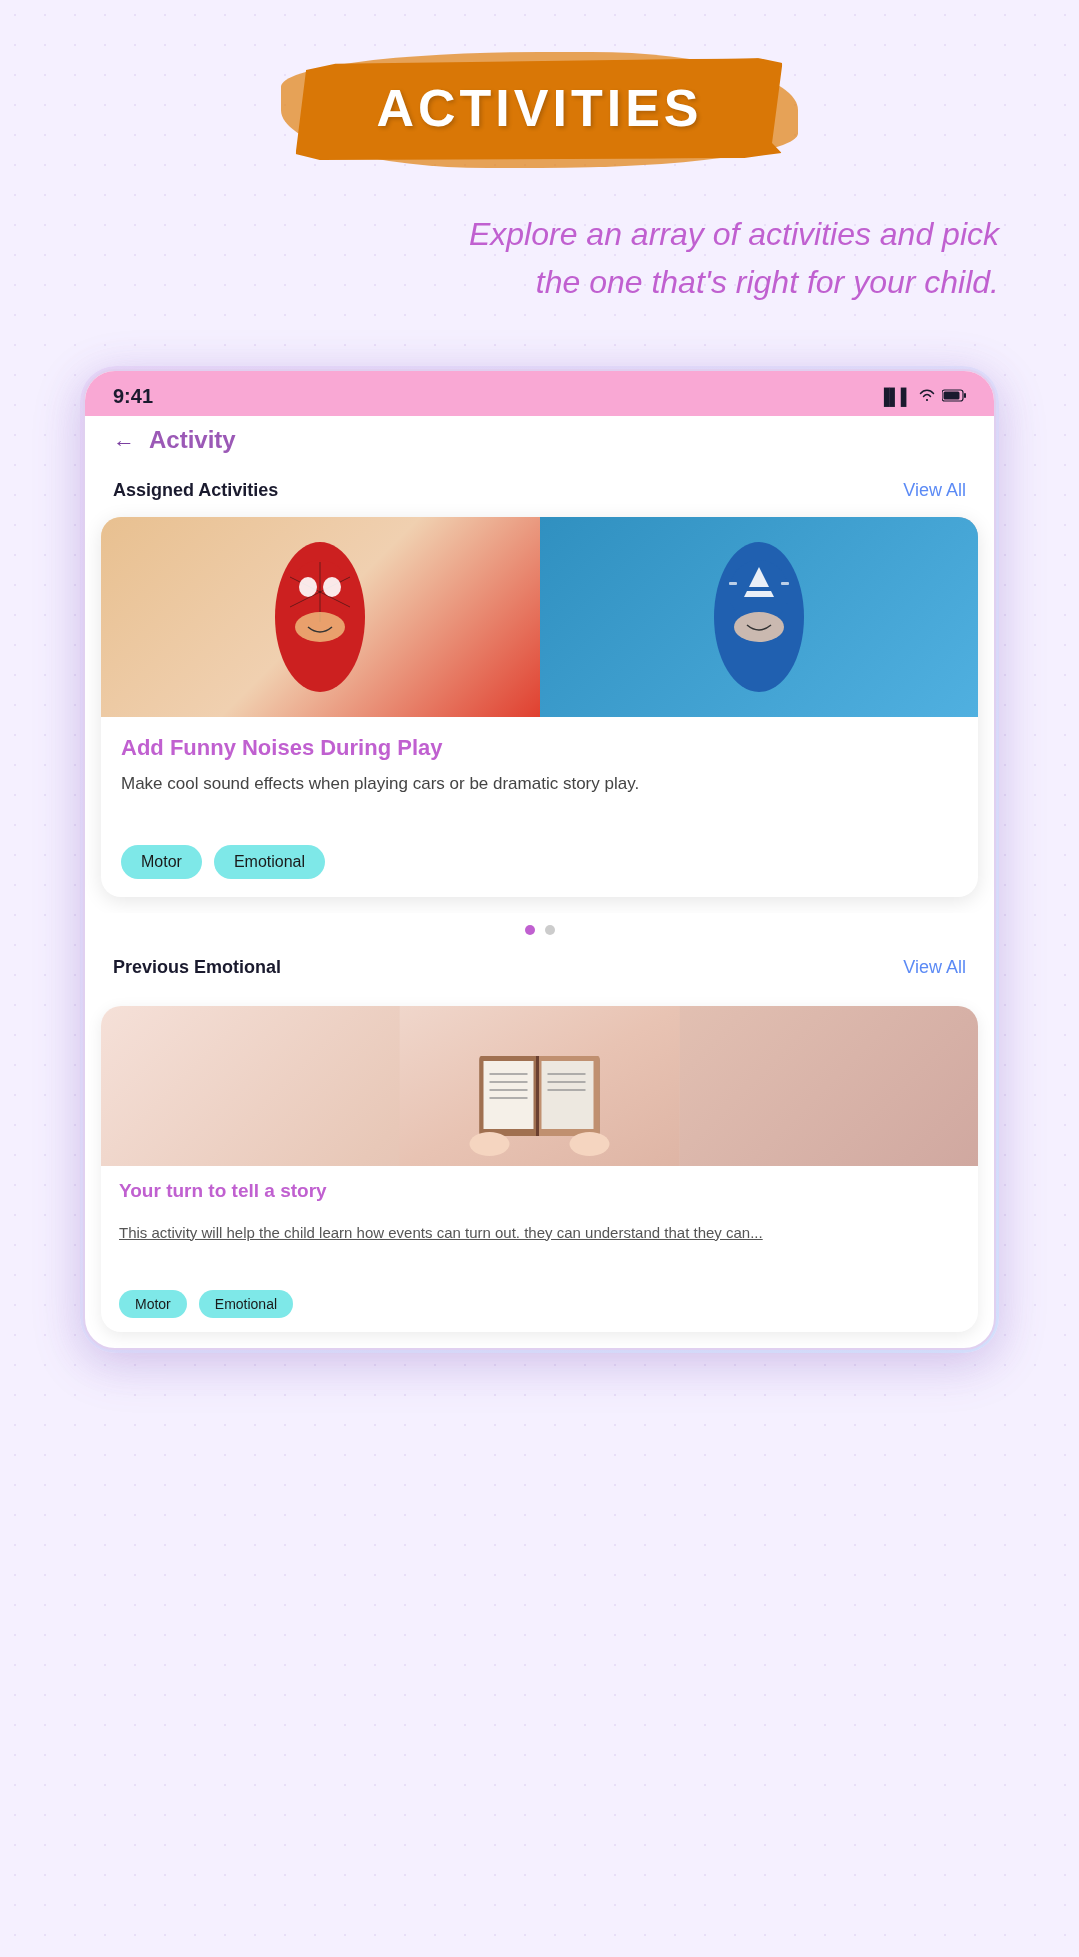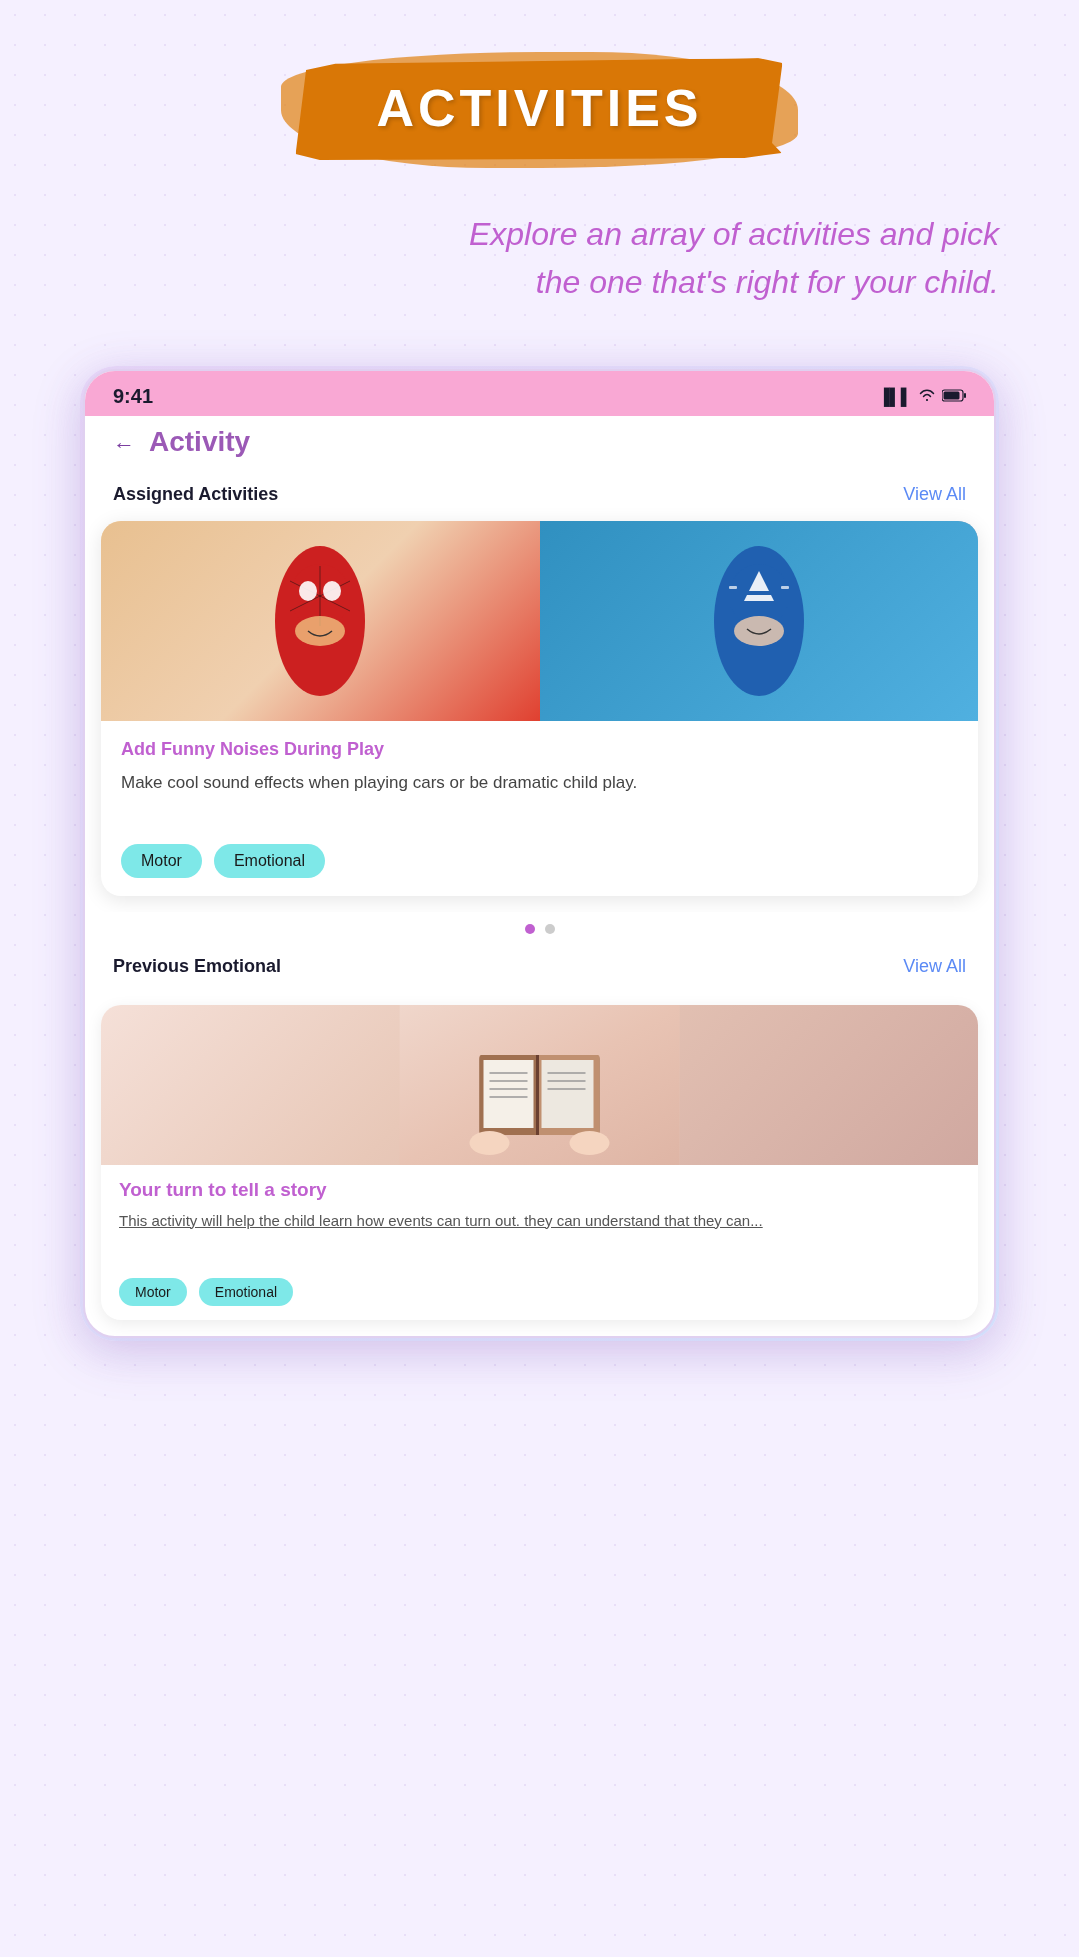--- a/index.html
+++ b/index.html
@@ -130,21 +130,21 @@
       background: white;
     }
 
     .back-arrow {
       font-size: 22px;
       color: #7b3fa0;
       cursor: pointer;
     }
 
     .nav-title {
-      font-size: 28px;
+      font-size: 24px;
       font-weight: 600;
       color: #9b59b6;
     }
 
     
     .section-header {
       display: flex;
       justify-content: space-between;
       align-items: center;
       padding: 10px 28px 16px;
@@ -205,21 +205,21 @@
       align-items: center;
       justify-content: center;
       font-size: 80px;
     }
 
     .card-body {
       padding: 18px 20px;
     }
 
     .card-title {
-      font-size: 18px;
+      font-size: 22px;
       font-weight: 700;
       color: #c060d0;
       margin-bottom: 10px;
     }
 
     .card-desc {
       font-size: 17px;
       color: #444;
       line-height: 1.5;
       margin-bottom: 16px;
@@ -280,21 +280,21 @@
     }
 
     .card-body-small {
       padding: 14px 18px;
     }
 
     .card-title-small {
       font-size: 19px;
       font-weight: 600;
       color: #c060d0;
-      margin-bottom: 9px;
+      margin-bottom: 20px;
     }
 
     .card-desc-small {
       font-size: 15px;
       color: #555;
       line-height: 1.5;
       margin-bottom: 14px;
       text-decoration: underline;
     }
 
@@ -398,21 +398,21 @@
                 <rect x="72" y="45" width="8" height="3" rx="1" fill="white" opacity="0.7"></rect>
 
                 <ellipse cx="50" cy="90" rx="25" ry="15" fill="#f5d0b0" opacity="0.8"></ellipse>
                 <path d="M38 88 Q50 98 62 88" stroke="#333" stroke-width="1.5" fill="none"></path>
               </svg>
             </div>
           </div>
         </div>
         <div class="card-body">
           <div class="card-title">Add Funny Noises During Play</div>
-          <div class="card-desc">Make cool sound effects when playing cars or be dramatic child play.</div>
+          <div class="card-desc">Make cool sound effects when playing cars or be dramatic story play.</div>
           <div class="tags">
             <span class="tag">Motor</span>
             <span class="tag">Emotional</span>
           </div>
         </div>
       </div>
 
       <div class="dots-indicator">
         <div class="dot active"></div>
         <div class="dot"></div>

